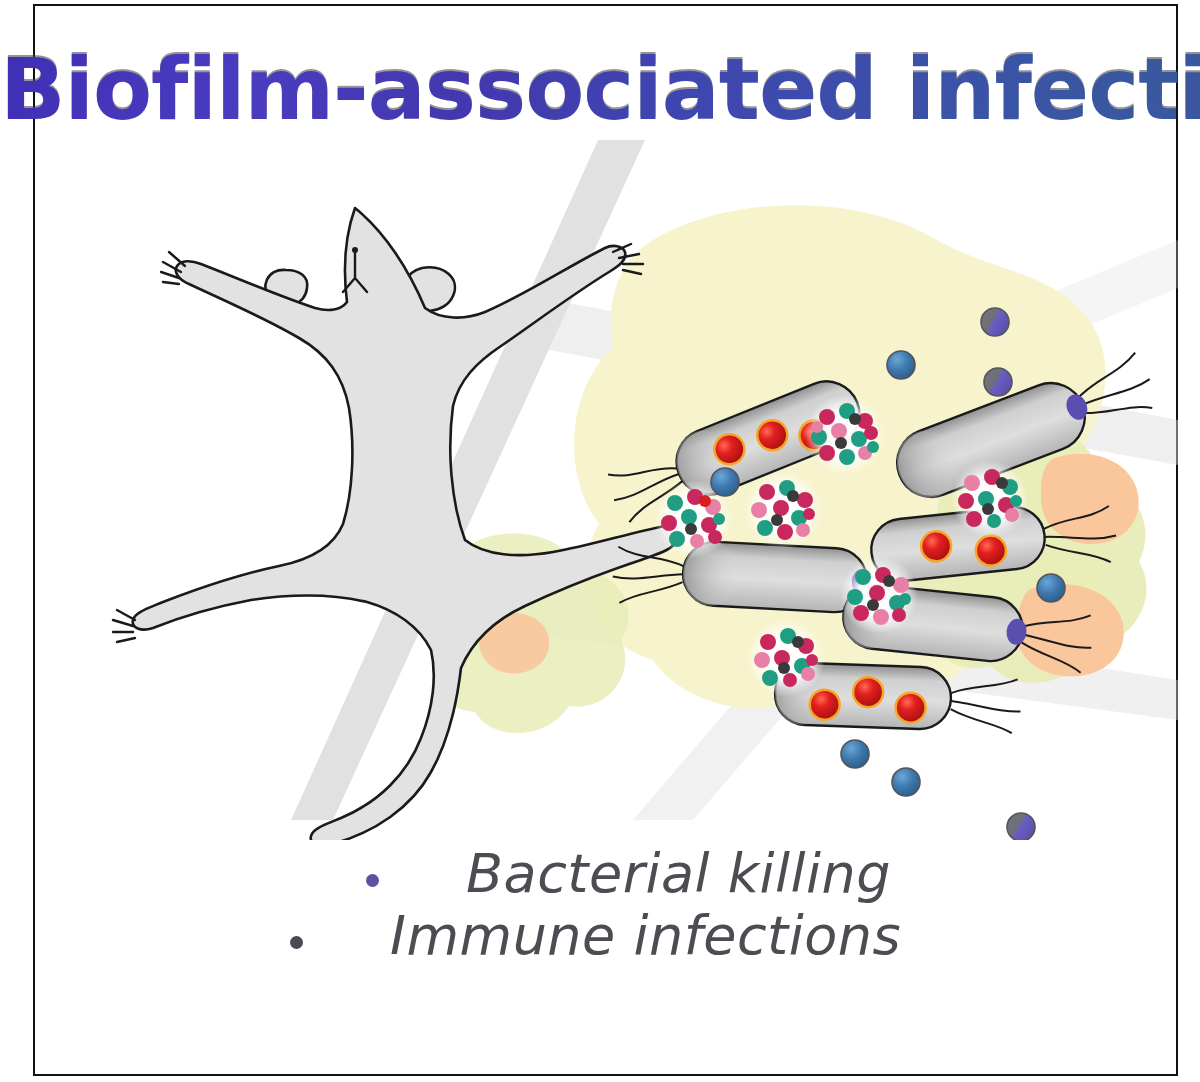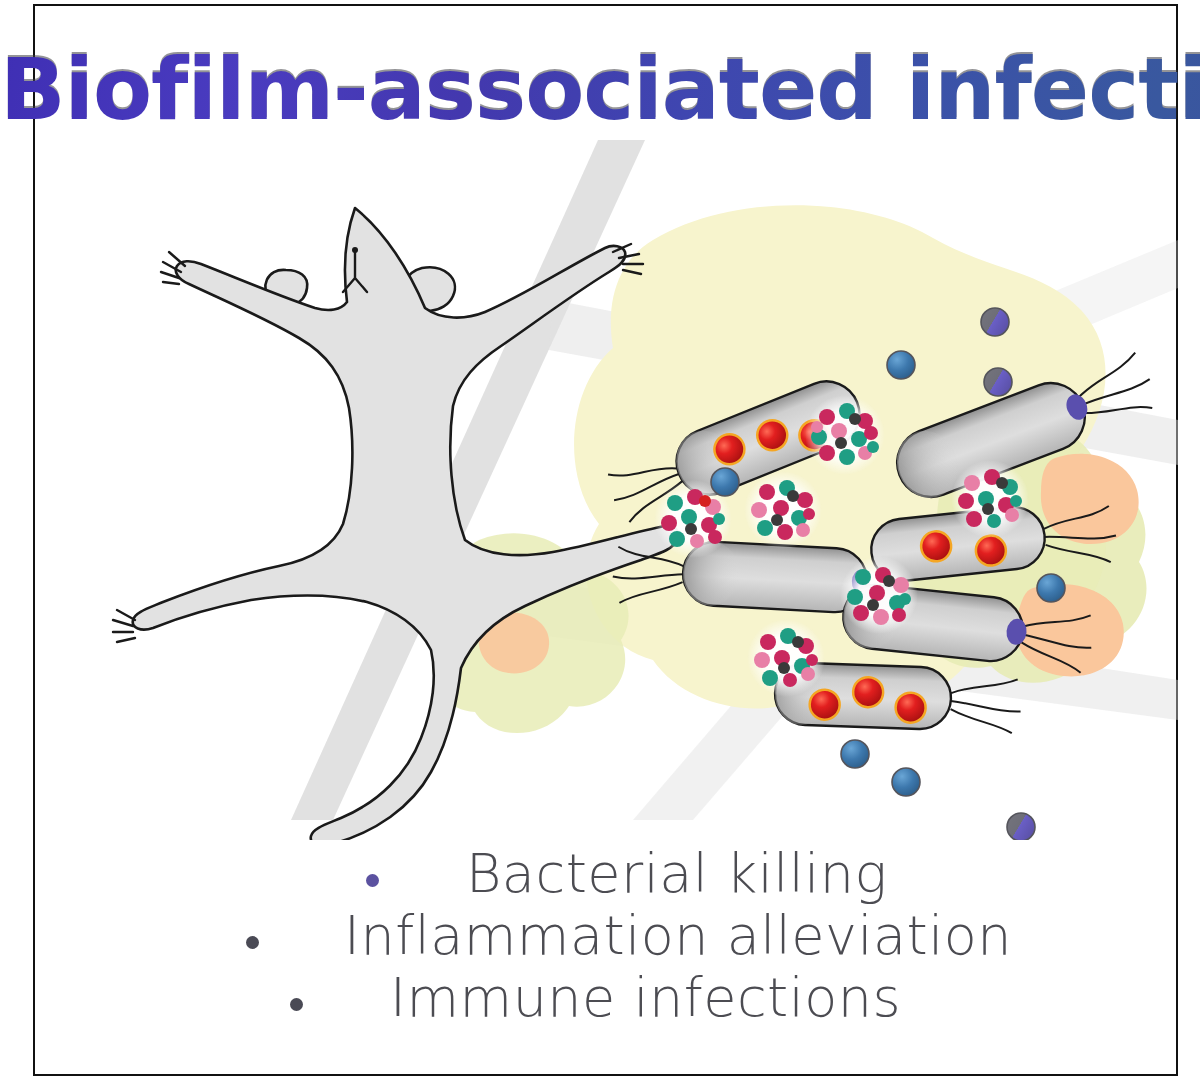--- a/index.html
+++ b/index.html
@@ -27,21 +27,21 @@
     filter:drop-shadow(0 -2px 0 rgba(60,60,66,.55));
     white-space:nowrap;
   }
 
   
   #art{position:absolute;left:33px;top:120px;width:1145px;height:720px;}
   #art svg{display:block;width:100%;height:100%;}
 
   
   #bullets{position:absolute;left:0;top:848px;width:1200px;}
-  .b-row{position:relative;height:62px;}
+  .b-row{position:relative;height:62px;font-style:italic;}
   .b-dot{position:absolute;top:26px;width:13px;height:13px;border-radius:50%;
          background:#4a4a55;}
   .b-dot.violet{background:#5b52a0;}
   .b-text{position:absolute;white-space:nowrap;
           font-family:"DejaVu Sans","Liberation Sans",sans-serif;
           font-weight:300;font-size:54px;color:#4c4c52;letter-spacing:.5px;}
   .r0 .b-dot{left:366px;}  .r0 .b-text{left:466px;top:-6px;}
   .r1 .b-dot{left:246px;}  .r1 .b-text{left:344px;top:-6px;}
   .r2 .b-dot{left:290px;}  .r2 .b-text{left:390px;top:-6px;}
 </style>
@@ -374,23 +374,19 @@
         <circle cx="988" cy="707" r="14" fill="url(#gViolet)"></circle>
       </g>
     </svg>
   </div>
 
   <div id="bullets">
     <div class="b-row r0">
       <span class="b-dot violet"></span>
       <span class="b-text">Bacterial killing</span>
     </div>
-    <div class="b-row r1">
-      <span class="b-dot"></span>
-      <span class="b-text">Inflammation alleviation</span>
-    </div>
     <div class="b-row r2">
       <span class="b-dot"></span>
       <span class="b-text">Immune infections</span>
     </div>
   </div>
 
 </div>
 
 </body></html>

